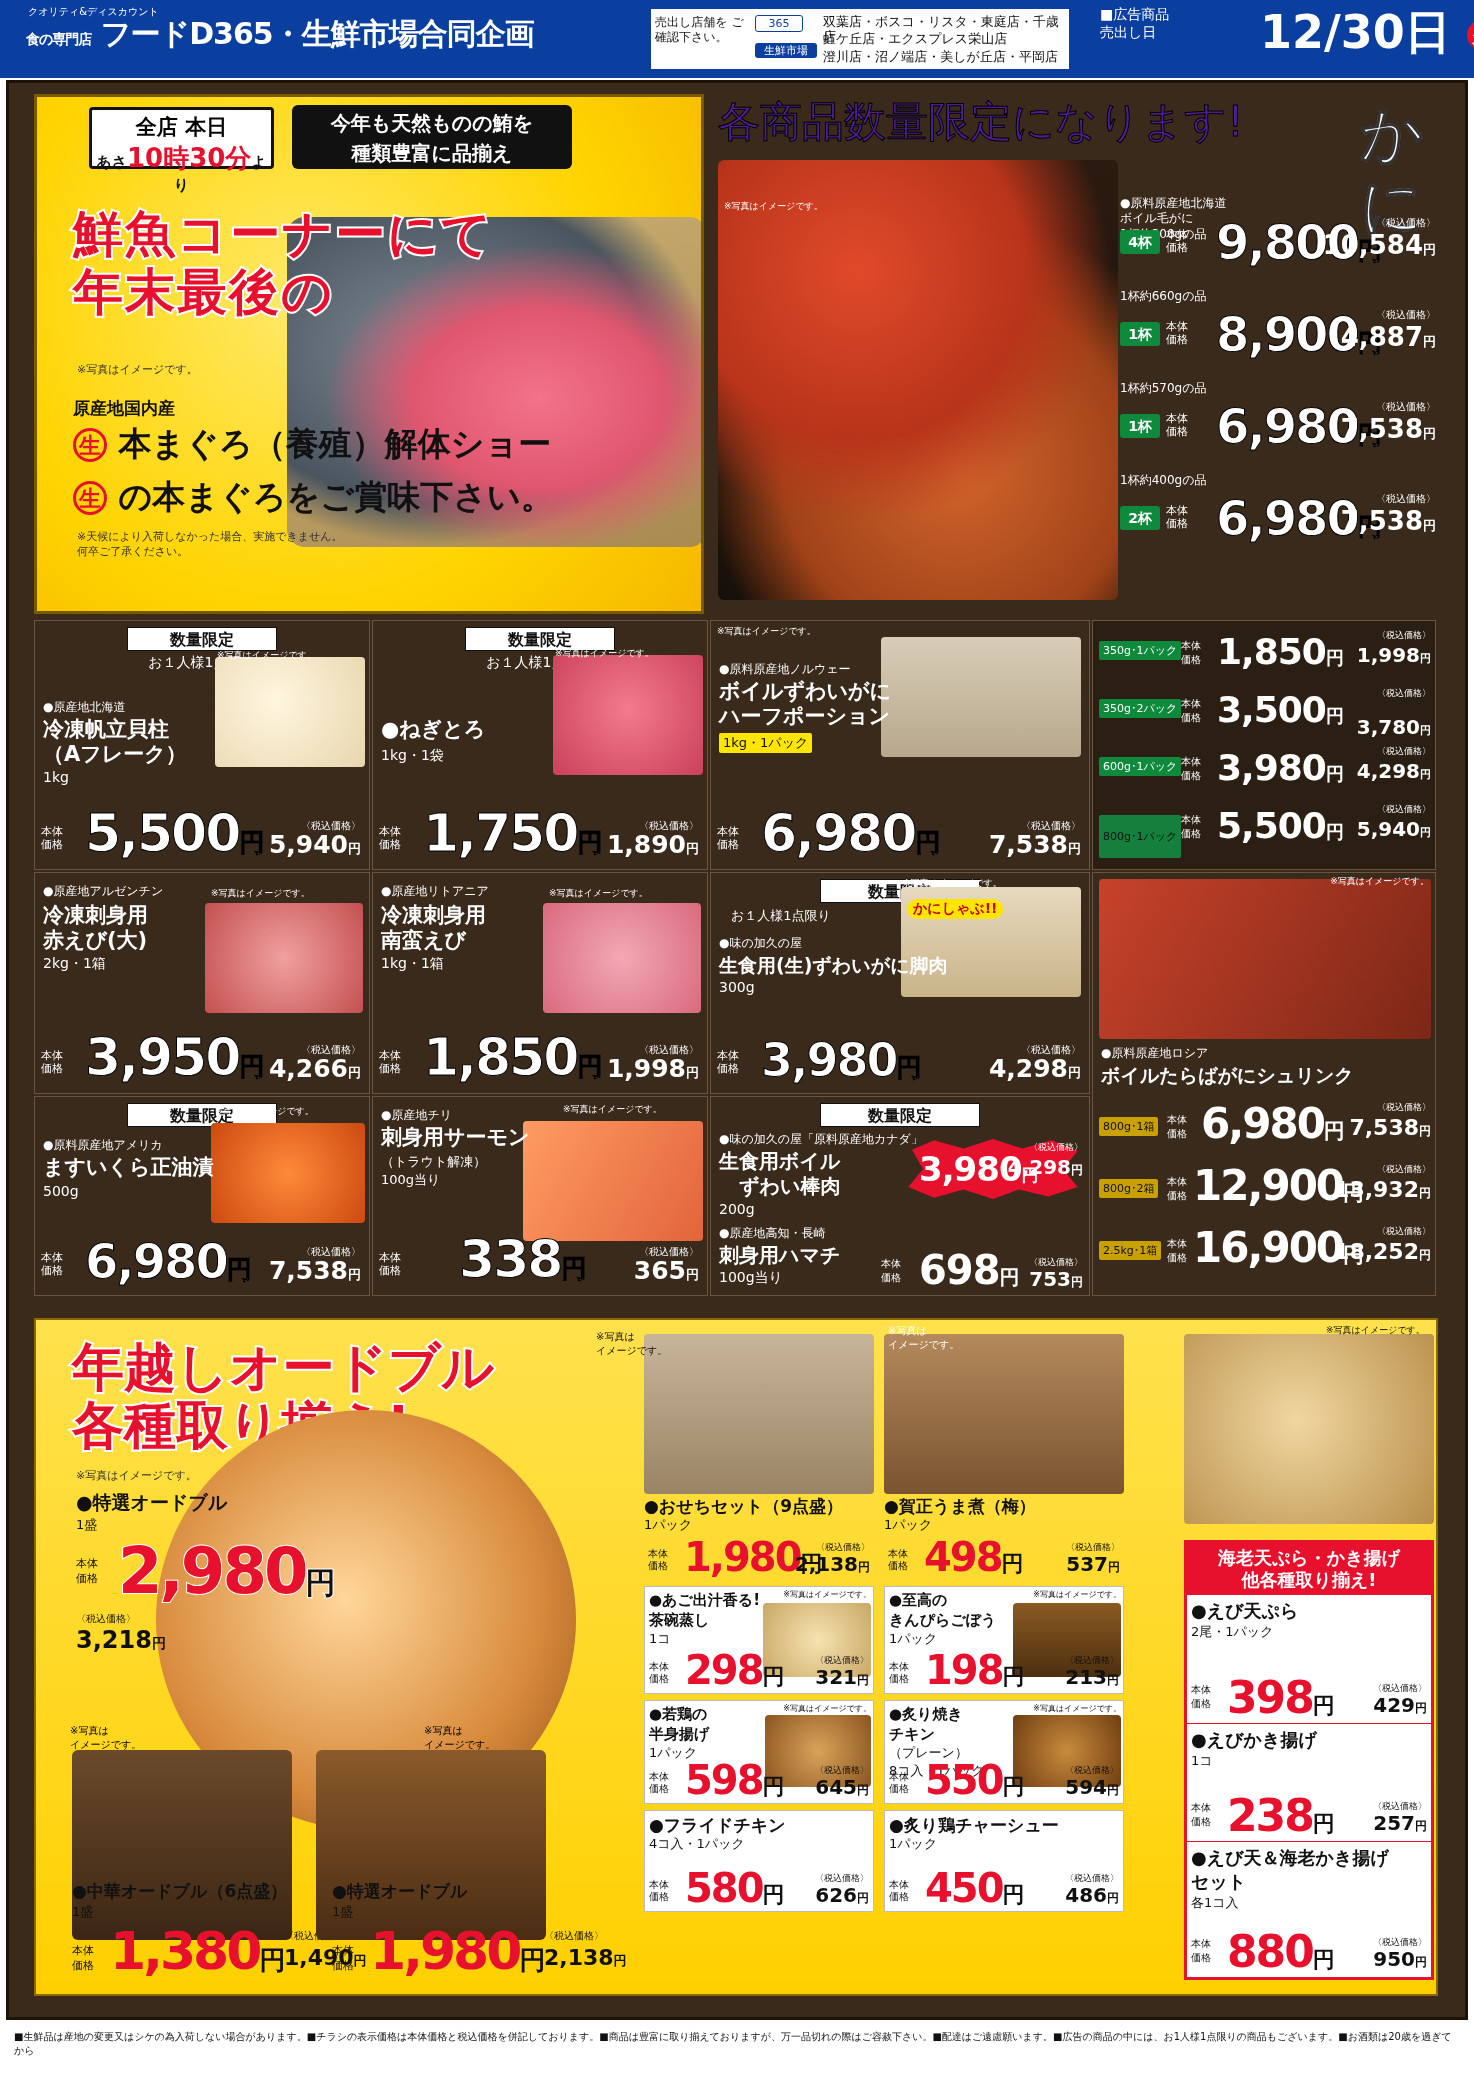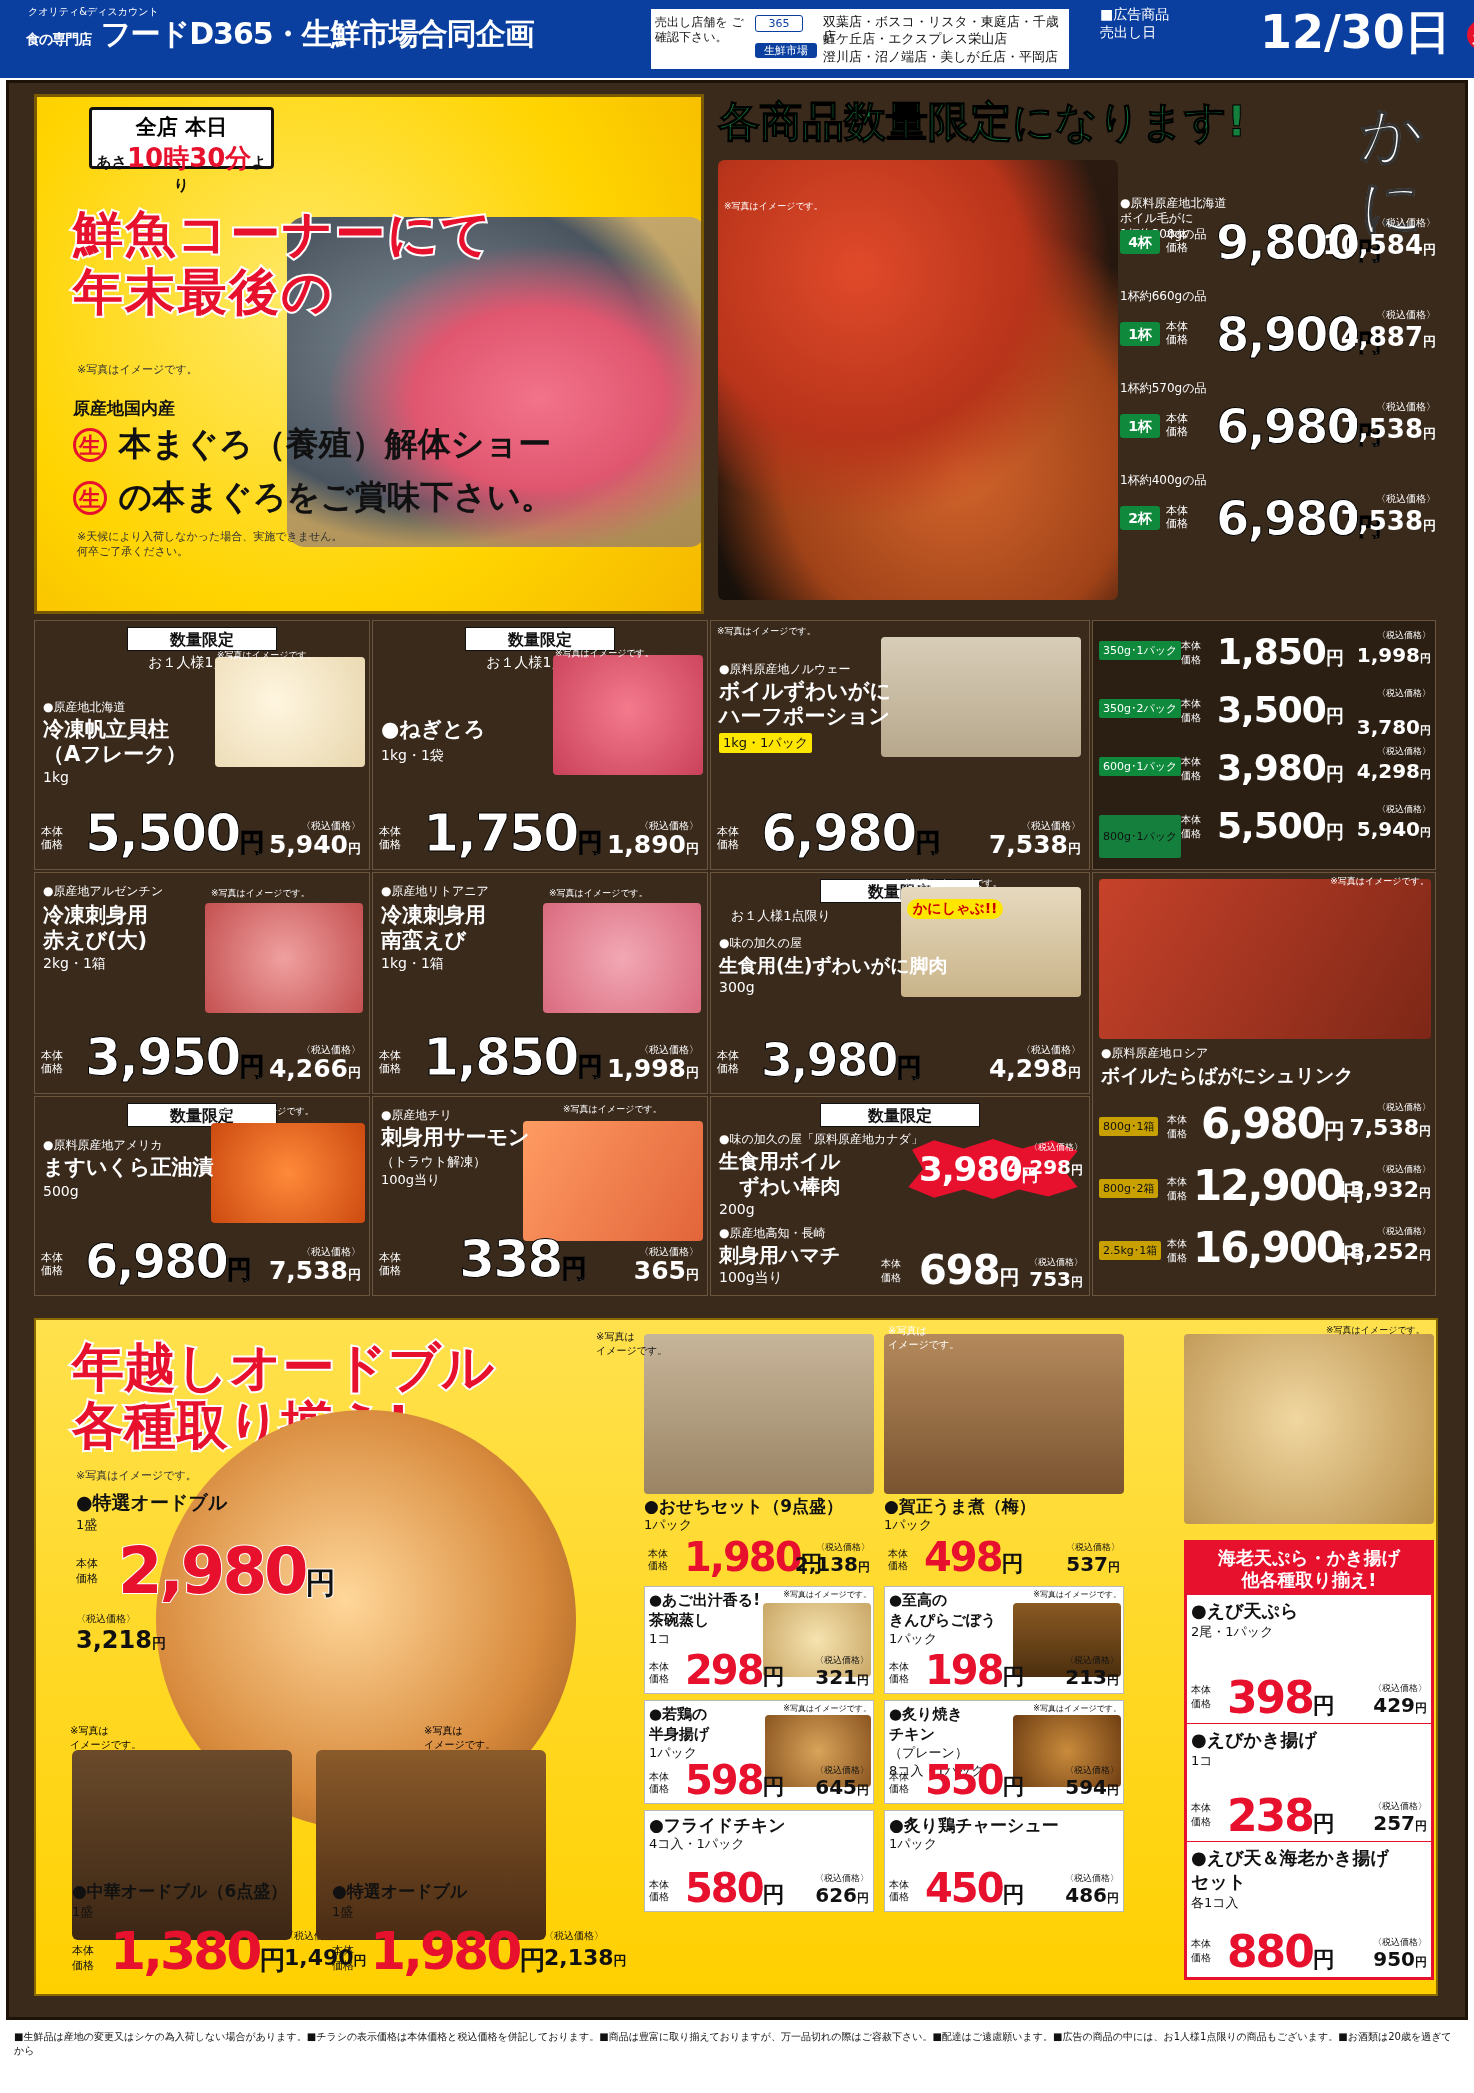--- a/index.html
+++ b/index.html
@@ -116,21 +116,21 @@
       radial-gradient(ellipse at 35% 40%, #7e8a94 0%, #4a5560 55%, rgba(0,0,0,0) 70%),
       linear-gradient(160deg,#cdb174,#a98b52);
     border-radius:18px;
   }
 
   
   .crabhead {
     position:absolute; left:718px; top:94px; width:618px; height:62px;
   }
   .crabhead .txt {
-    font-size:42px; font-weight:bold; color:#15803d;
+    font-size:42px; font-weight:normal; color:#4c1d95;
     -webkit-text-stroke:1px #000;
     white-space:nowrap;
   }
   .kani {
     position:absolute; left:1348px; top:98px; width:88px; height:180px;
     color:#fff; font-size:62px; font-weight:bold; text-align:center; line-height:72px;
     -webkit-text-stroke:1px #333;
   }
   .crabphoto {
     position:absolute; left:718px; top:160px; width:400px; height:440px;
@@ -263,20 +263,24 @@
   <div class="frame"></div>
 
   <div class="hero">
     <div class="fishimg"></div>
     <div class="banner">
       <div class="b1">全店 本日</div>
       <div class="b2">
         <span>あさ</span><span class="num">10時30分</span><span>より</span>
       </div>
     </div>
+    <div class="ribbon">
+      <div>今年も天然ものの鮪を</div>
+      <div>種類豊富に品揃え</div>
+    </div>
     <div class="headline">
       <div>鮮魚コーナーにて</div>
       <div>年末最後の</div>
     </div>
     <div class="note1">※写真はイメージです。</div>
     <div class="mid">原産地国内産</div>
     <div class="show">
       <span class="circ">生</span>
       <span>本まぐろ（養殖）解体ショー</span>
     </div>

